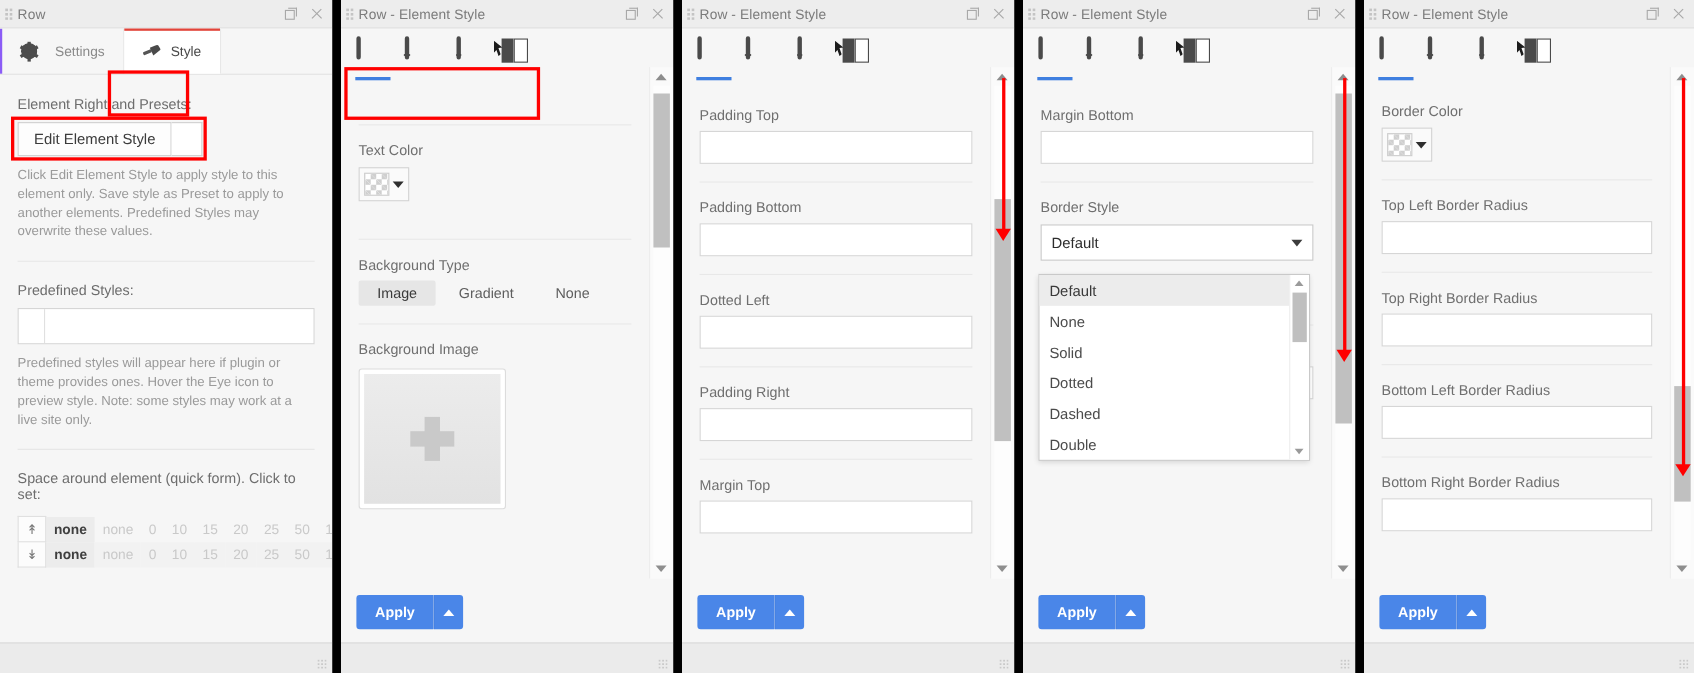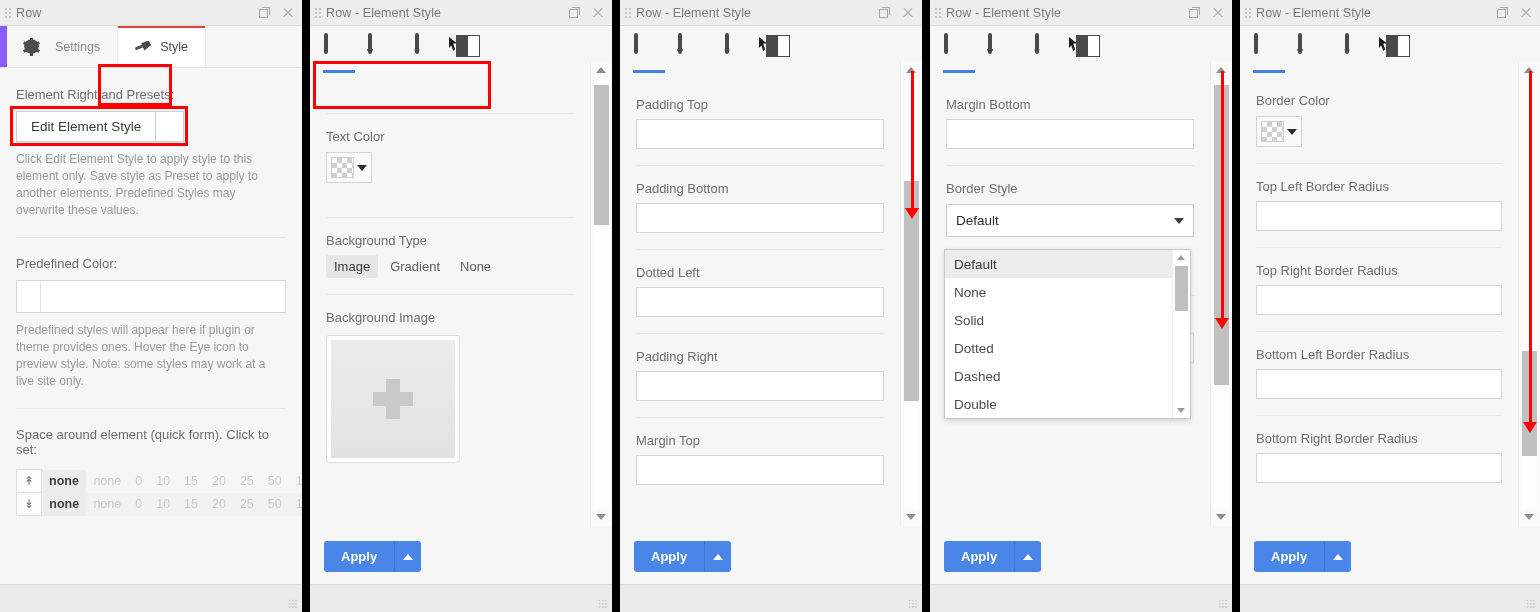--- a/index.html
+++ b/index.html
@@ -32,21 +32,21 @@
 
   
   .pbody{flex:1;position:relative;background:#f6f6f6;overflow:hidden;}
   .pfoot{height:27px;min-height:27px;background:#ebebeb;border-top:1px solid #d9d9d9;position:relative;}
   .resize-grip{position:absolute;right:5px;bottom:4px;width:9px;height:9px;
       background-image:radial-gradient(#c9c9c9 42%,transparent 43%);background-size:3.2px 3.2px;}
 
   
   .tabstrip{height:41px;border-bottom:1px solid #e2e2e2;display:flex;align-items:stretch;background:#f6f6f6;}
   .tab{display:flex;align-items:center;gap:8px;padding:0 17px;font-size:12.5px;color:#8a8a8a;border-right:1px solid #e7e7e7;cursor:pointer;}
-  .tab.first{border-left:7px solid #8b5cf6;gap:16px;}
+  .tab.first{border-left:2px solid #8b5cf6;gap:16px;}
   .tab.active{background:#fff;color:#4a4a4a;position:relative;}
   .tab.active:after{content:"";position:absolute;left:0;right:0;top:-1px;height:3px;background:#e2443a;}
   .gear{width:15px;height:15px;position:relative;flex:none;}
   .gear:before{content:"";position:absolute;inset:0;border-radius:50%;background:#4d4d4d;
      -webkit-mask:radial-gradient(circle at 50% 50%, transparent 0 22%, #000 23%);
      mask:radial-gradient(circle at 50% 50%, transparent 0 22%, #000 23%);}
   .gear i{position:absolute;left:6px;top:-1.5px;width:3px;height:18px;background:#4d4d4d;}
   .gear i.b{transform:rotate(60deg);transform-origin:50% 50%;}
   .gear i.c{transform:rotate(120deg);transform-origin:50% 50%;}
   .brush{width:17px;height:14px;position:relative;flex:none;}
@@ -99,21 +99,21 @@
      clip-path:polygon(0 0,0 78%,26% 60%,47% 100%,68% 88%,46% 48%,86% 44%);}
 
   
   .fgroup{margin-top:0;}
   .flabel{font-size:13px;color:#6f6f6f;}
   .finput{width:100%;height:30px;box-sizing:border-box;border:1px solid #d6d6d6;background:#fff;margin-top:7px;
       font-size:13px;color:#333;padding:0 7px;font-family:"Liberation Sans",sans-serif;}
   .fhr{height:1px;background:#e8e8e8;margin:16px 0 15px;}
 
   .seg{display:flex;gap:4px;margin-top:7px;}
-  .seg .opt{font-size:13px;color:#5e5e5e;padding:4px 8px;border-radius:2px;cursor:pointer;}
+  .seg .opt{font-size:13px;color:#5e5e5e;padding:4px 17px;border-radius:2px;cursor:pointer;}
   .seg .opt.on{background:#e6e6e6;color:#3a3a3a;}
 
   .swatchbox{width:44px;height:29px;border:1px solid #d3d3d3;background:#fafafa;display:flex;align-items:center;
      justify-content:center;gap:3px;margin-top:8px;cursor:pointer;}
   .checker{width:21px;height:19px;border:1px solid #cdcdcd;
      background-image:linear-gradient(45deg,#cfcfcf 25%,transparent 25%,transparent 75%,#cfcfcf 75%),
                       linear-gradient(45deg,#cfcfcf 25%,#fff 25%,#fff 75%,#cfcfcf 75%);
      background-size:10px 10px;background-position:0 0,5px 5px;}
   .caret{width:0;height:0;border-left:5px solid transparent;border-right:5px solid transparent;border-top:6px solid #2e2e2e;}
 
@@ -196,21 +196,21 @@
       <div class="hl" style="left:98px;top:38px;width:74px;height:42px;"></div>
 
       <div class="content" style="top:41px;bottom:0;padding-top:20px;">
         <div class="sec-label">Element Right and Presets:</div>
         <div class="btnrow">
           <div class="ees-btn">Edit Element Style</div>
           <div class="ees-swatch"></div>
         </div>
         <p class="helper">Click Edit Element Style to apply style to this element only. Save style as Preset to apply to another elements. Predefined Styles may overwrite these values.</p>
         <div class="hr"></div>
-        <div class="sec-label">Predefined Color:</div>
+        <div class="sec-label">Predefined Styles:</div>
         <div class="predef-box">
             <span class="sw"></span>
           </div>
         <p class="helper">Predefined styles will appear here if plugin or theme provides ones. Hover the Eye icon to preview style. Note: some styles may work at a live site only.</p>
         <div class="hr"></div>
         <div class="sec-label">Space around element (quick form). Click to set:</div>
 
         <table class="spacetable">
           <tbody>
               <tr class="r1">

